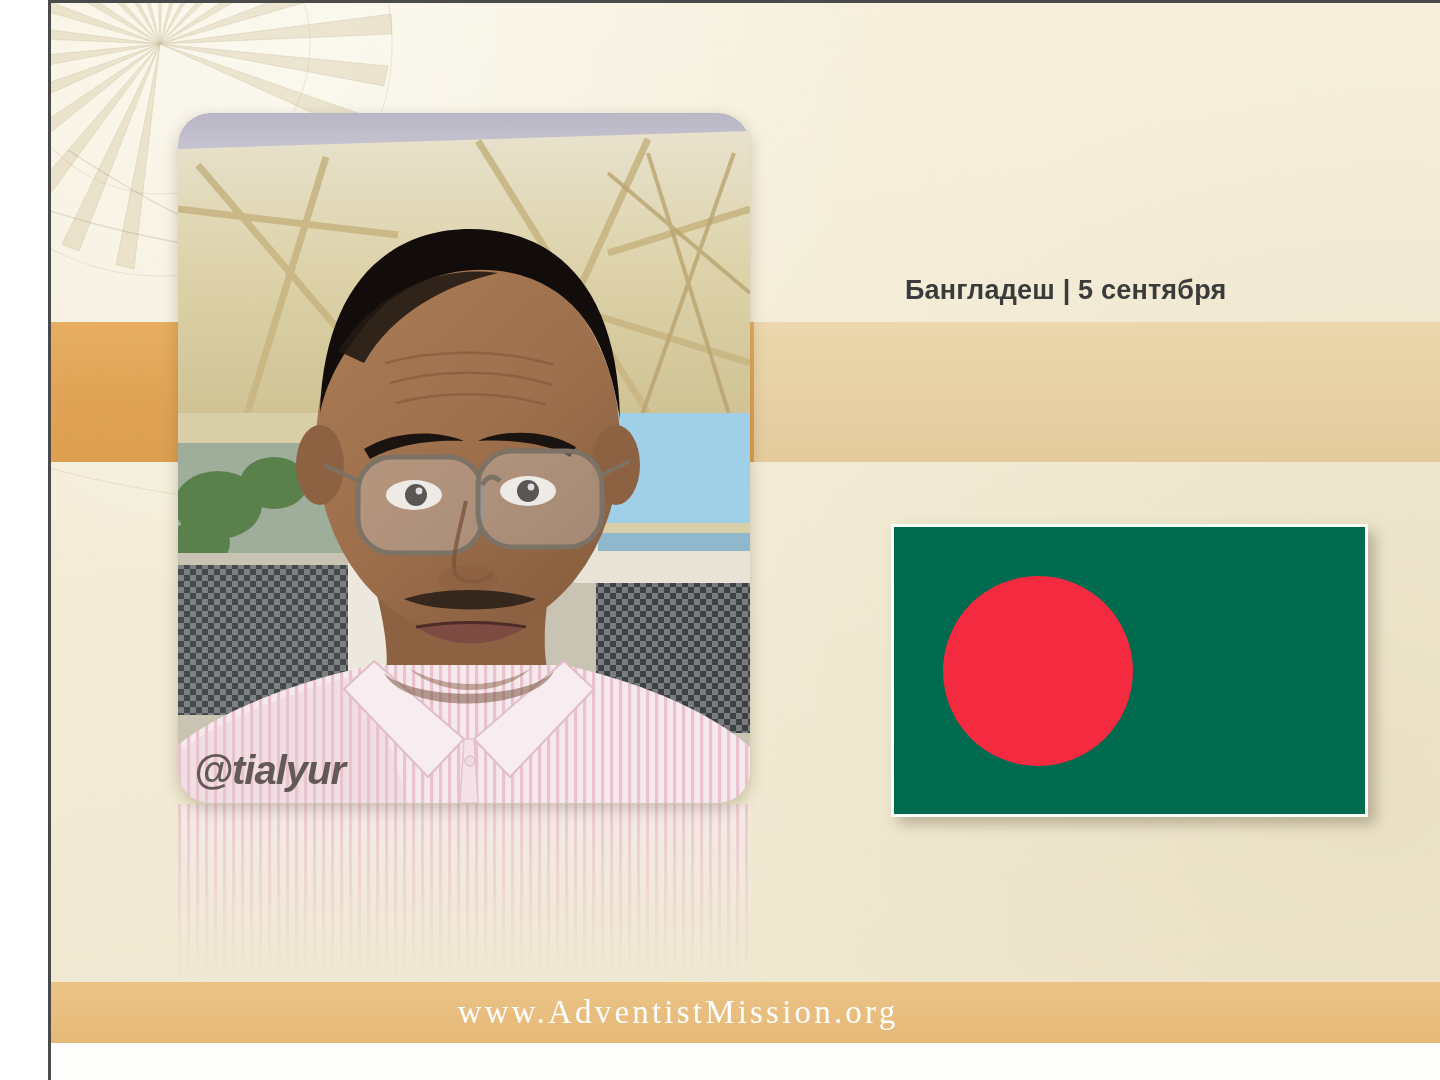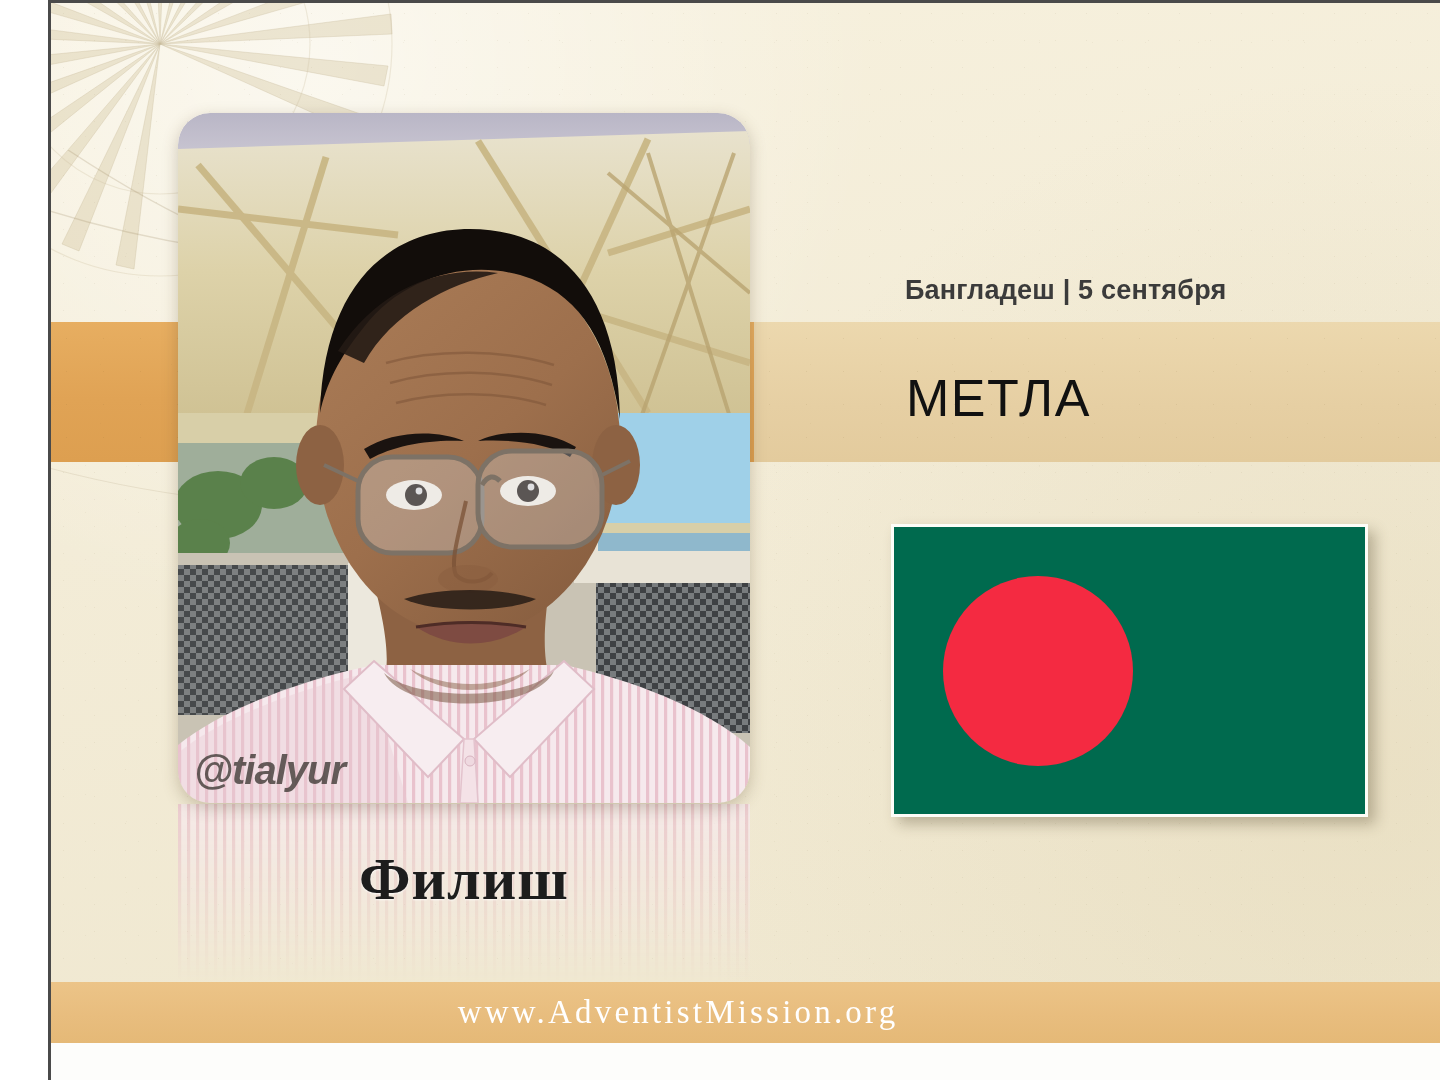--- a/index.html
+++ b/index.html
@@ -327,21 +327,20 @@
   </div>
   <div class="ms-mark">MS</div>
 
   <div class="band-mid">
     <div class="band-gold"></div>
     <div class="band-tan"></div>
     <div class="band-speck"></div>
   </div>
 
   <div class="subtitle">Бангладеш | 5 сентября</div>
-  <div class="title">МЕТЛА</div>
 
   <div class="flag">
     <div class="flag-disc"></div>
   </div>
 
   <div class="photo-wrap">
     <svg viewBox="0 0 572 690" width="572" height="690" preserveAspectRatio="xMidYMid slice" aria-hidden="true">
       <defs>
         <linearGradient id="skyG" x1="0" y1="0" x2="0" y2="1">
           <stop offset="0" stop-color="#b9b6c6"></stop>
@@ -479,21 +478,20 @@
       <g>
         <rect x="0" y="0" width="572" height="690" fill="url(#stripeP)"></rect>
         <path d="M0,690 L0,632 C44,596 126,566 196,552 L386,552 C452,566 530,596 572,634 L572,690 Z" fill="url(#stripeP)"></path>
         <path d="M196,548 L286,626 L250,664 L166,576 Z" fill="#f7edf0" stroke="#e4c5ce" stroke-width="2"></path>
         <path d="M386,548 L296,626 L332,664 L416,576 Z" fill="#f7edf0" stroke="#e4c5ce" stroke-width="2"></path>
         <path d="M0,690 L0,640 C40,606 120,576 190,560 L230,690 Z" fill="#ecd4dc" opacity="0.4"></path>
       </g>
     </svg>
   </div>
 
-  <div class="person-name">Филиш</div>
 
   <div class="band-footer"></div>
   <div class="footer-url">www.AdventistMission.org</div>
   <div class="band-below"></div>
 
   <div class="slide-edge-top"></div>
   <div class="slide-edge-left"></div>
 </div>
 
 </body></html>

